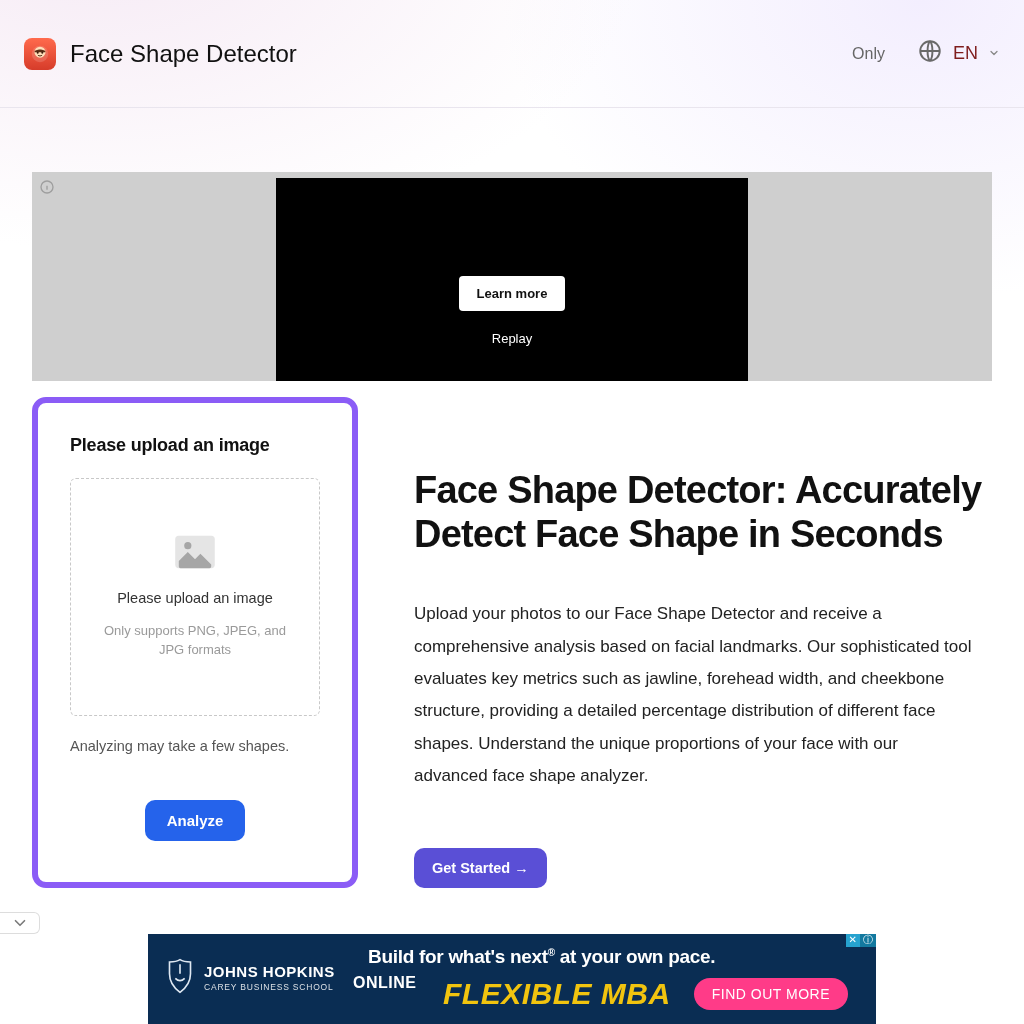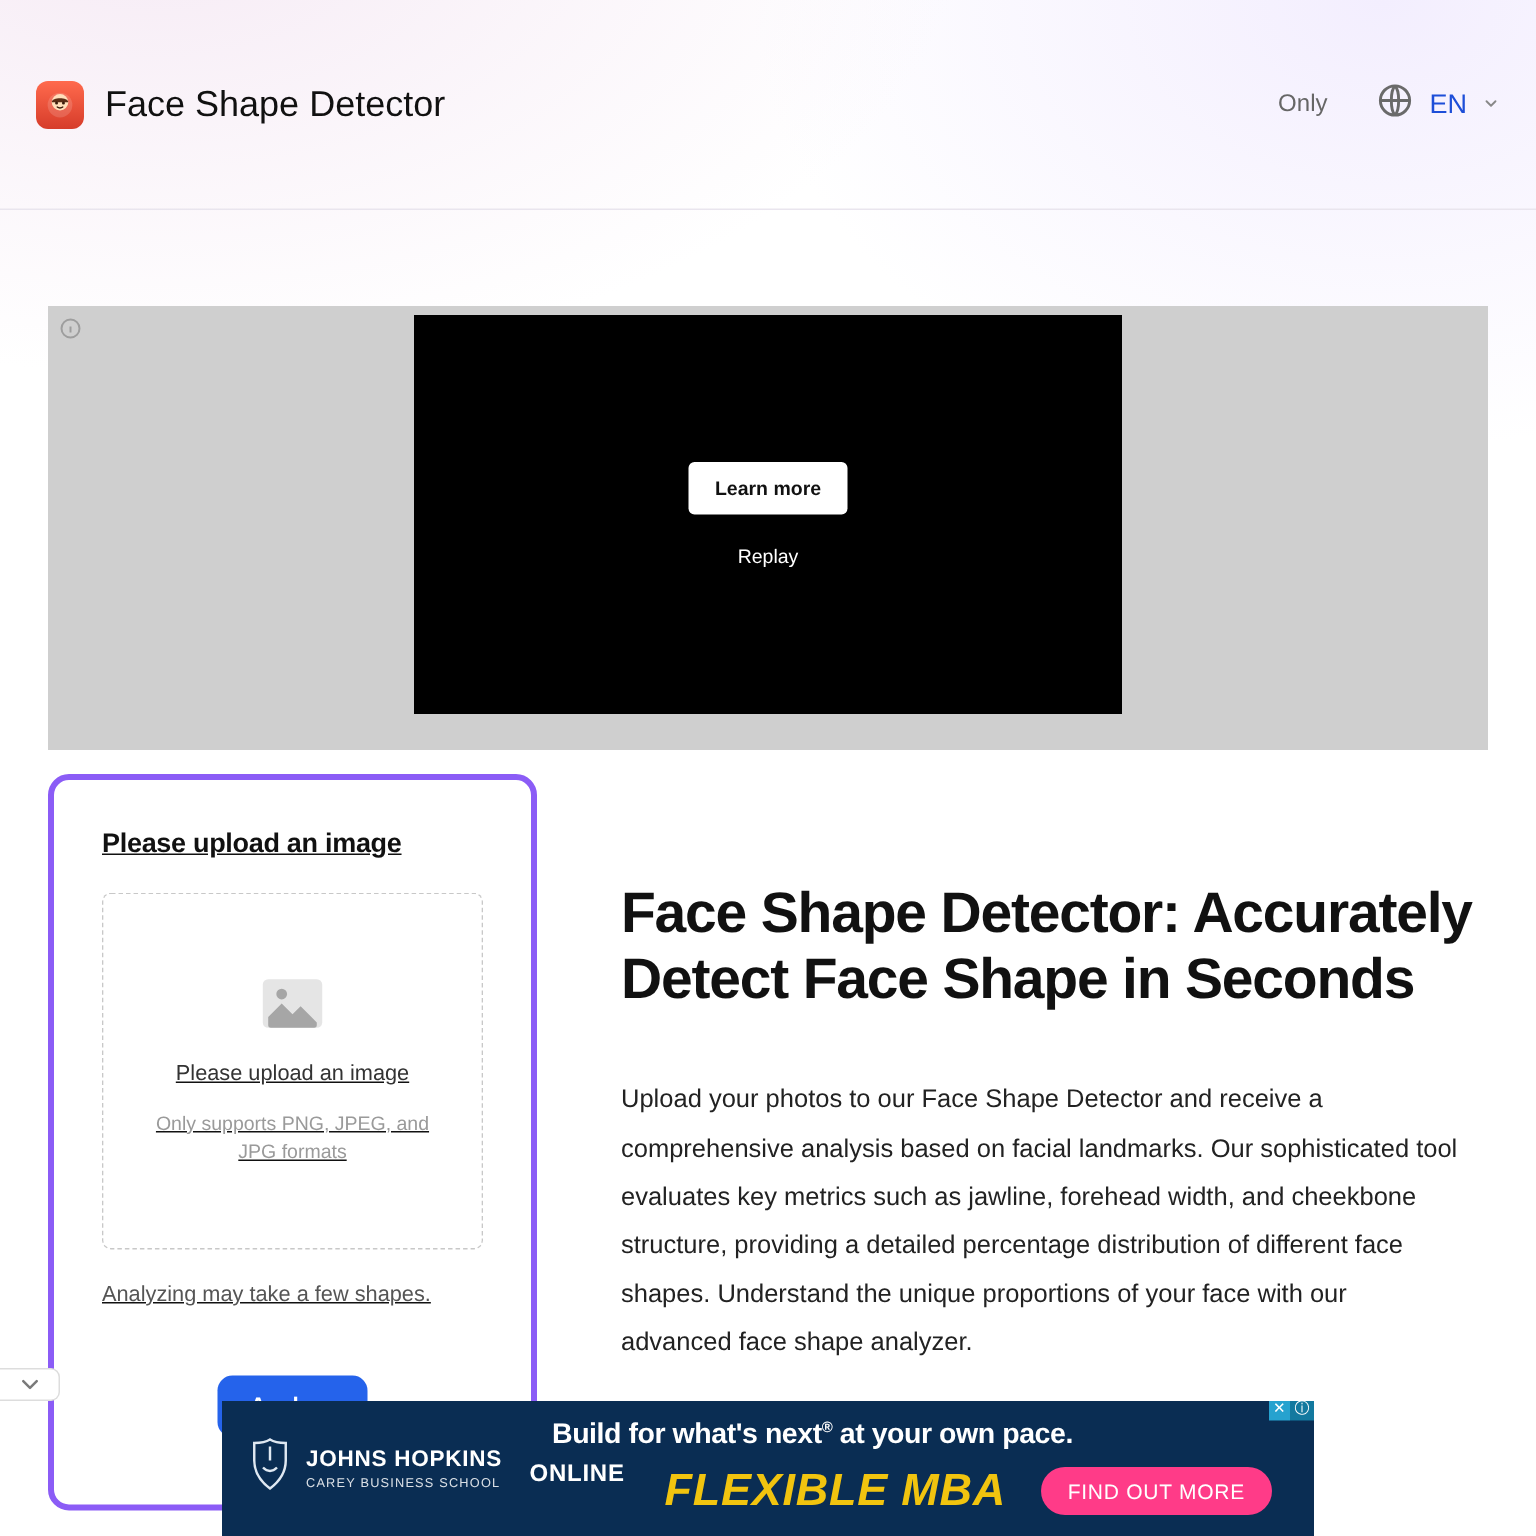--- a/index.html
+++ b/index.html
@@ -4,39 +4,39 @@
 <style>
   * { box-sizing: border-box; margin: 0; padding: 0; }
   html, body { width: 1024px; height: 1024px; font-family: -apple-system, BlinkMacSystemFont, "Segoe UI", Helvetica, Arial, sans-serif; color: #111; background: #fff; overflow: hidden; }
   body {
     background: radial-gradient(900px 500px at 10% -5%, #f6ebf5 0%, rgba(246,235,245,0) 60%),
                 radial-gradient(700px 500px at 90% 0%, #f3eefe 0%, rgba(243,238,254,0) 60%),
                 #ffffff;
   }
   header {
     display: flex; align-items: center; justify-content: space-between;
-    height: 140px; padding: 0 24px; border-bottom: 1px solid #e9e5ee;
+    height: 108px; padding: 0 24px; border-bottom: 1px solid #e9e5ee;
   }
   .brand { display: flex; align-items: center; gap: 14px; }
   .logo {
     width: 32px; height: 32px; border-radius: 8px;
     background: linear-gradient(180deg,#ff6a4d,#d63c2a);
     display:flex; align-items:center; justify-content:center; color:#fff;
   }
   .logo svg { display:block; }
   .brand-title { font-size: 24px; font-weight: 500; color:#111; }
   .header-right { display:flex; align-items:center; gap:32px; }
   .blog-link { font-size:16px; color:#666; text-decoration:none; cursor:pointer; }
-  .lang { display:flex; align-items:center; gap:10px; cursor:pointer; color:#1d4ed8; font-size:18px; font-weight:500; }
+  .lang { display:flex; align-items:center; gap:10px; cursor:pointer; color:#7f1d1d; font-size:18px; font-weight:500; }
   .lang .chev { color:#888; }
 
   
   .hero-ad {
     margin: 64px 32px 0 32px;
-    height: 296px;
+    height: 209px;
     background:#cfcfcf;
     position:relative;
     overflow:hidden;
   }
   .hero-ad .info-circle {
     position:absolute; top:7px; left:7px; color:#a7a7a7;
   }
   .video {
     position:absolute; top:6px; left:244px; width:472px; height:266px;
     background:#000; display:flex; flex-direction:column; align-items:center; justify-content:center; gap:20px;
@@ -45,22 +45,22 @@
     background:#fff; color:#111; font-weight:700; font-size:13px;
     padding:10px 18px; border-radius:4px; cursor:pointer; border:none;
   }
   .video .replay { color:#fff; font-weight:400; font-size:13px; cursor:pointer; }
 
   
   .main-row { display:flex; gap:56px; padding: 16px 32px 0 32px; }
 
   .upload-card {
     width: 326px; flex:0 0 326px;
-    border:4px solid #8b5cf6; border-radius:14px;
-    padding:32px; background:#fff;text-decoration:underline;
+    border:6px solid #8b5cf6; border-radius:14px;
+    padding:32px; background:#fff;
   }
   .upload-title { font-size:18px; font-weight:800; letter-spacing:-0.2px; margin-bottom:22px; }
   .dropzone {
     height:238px; border:1.5px dashed #c8c8c8; border-radius:6px;
     display:flex; flex-direction:column; align-items:center; justify-content:center; text-align:center;
     padding:18px; gap:16px; cursor:pointer;
   }
   .dropzone .img-ph { color:#a6a6a6; }
   .dropzone .dz-line1 { font-size:14.5px; color:#333; }
   .dropzone .dz-line2 { font-size:13px; color:#9a9a9a; line-height:1.45; max-width:200px; }

